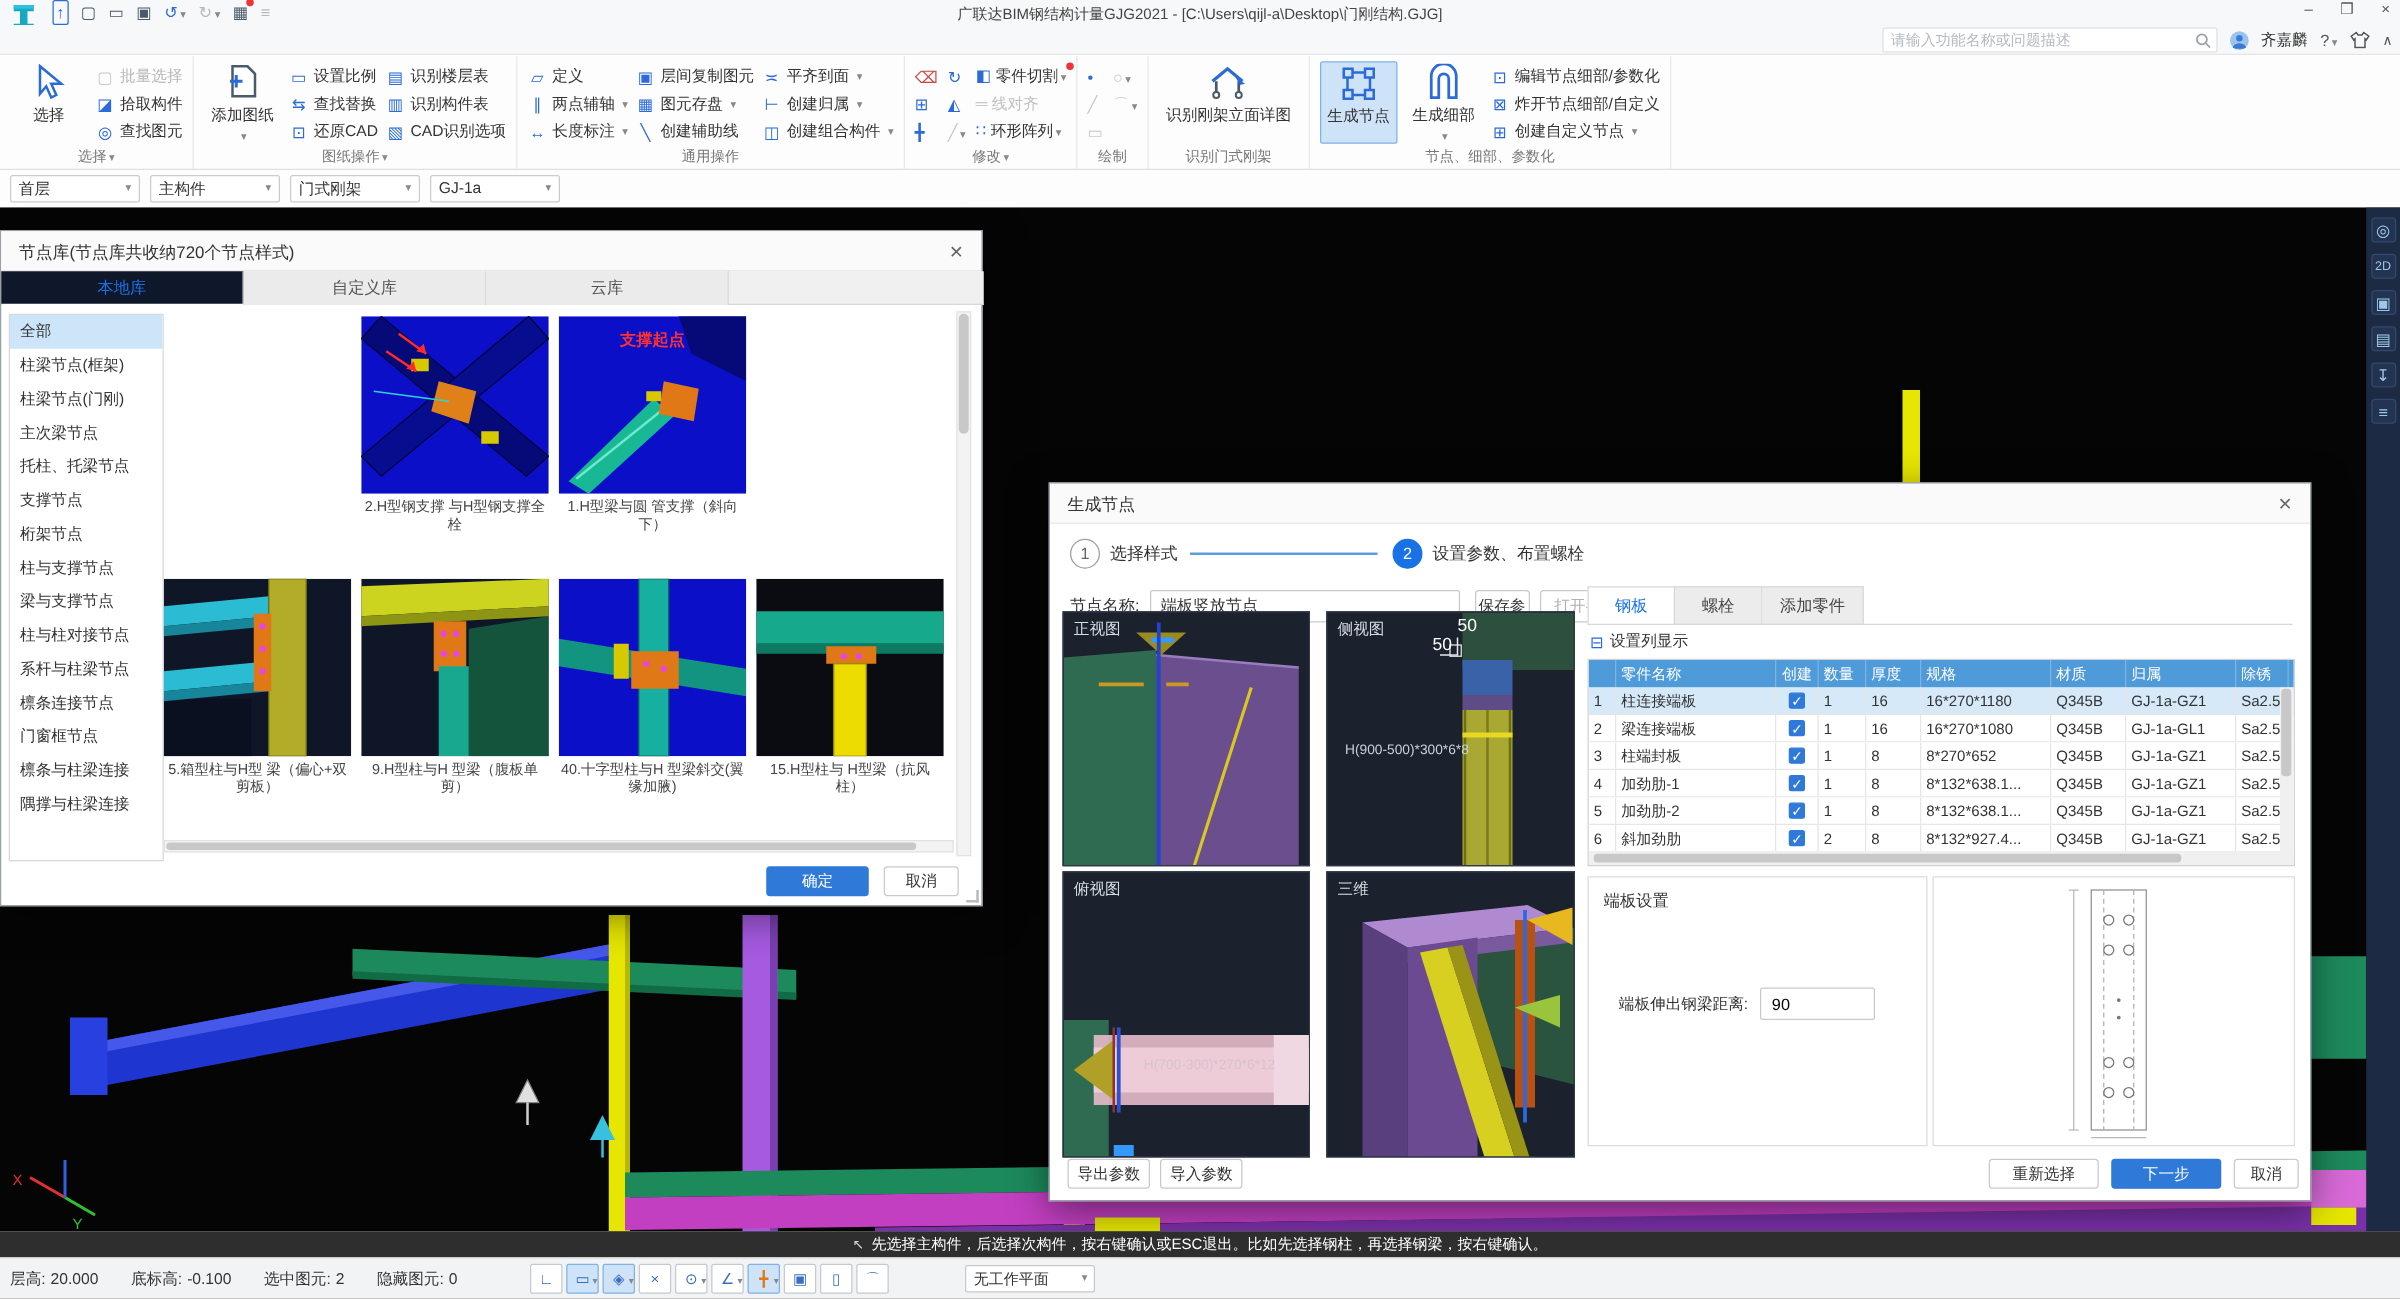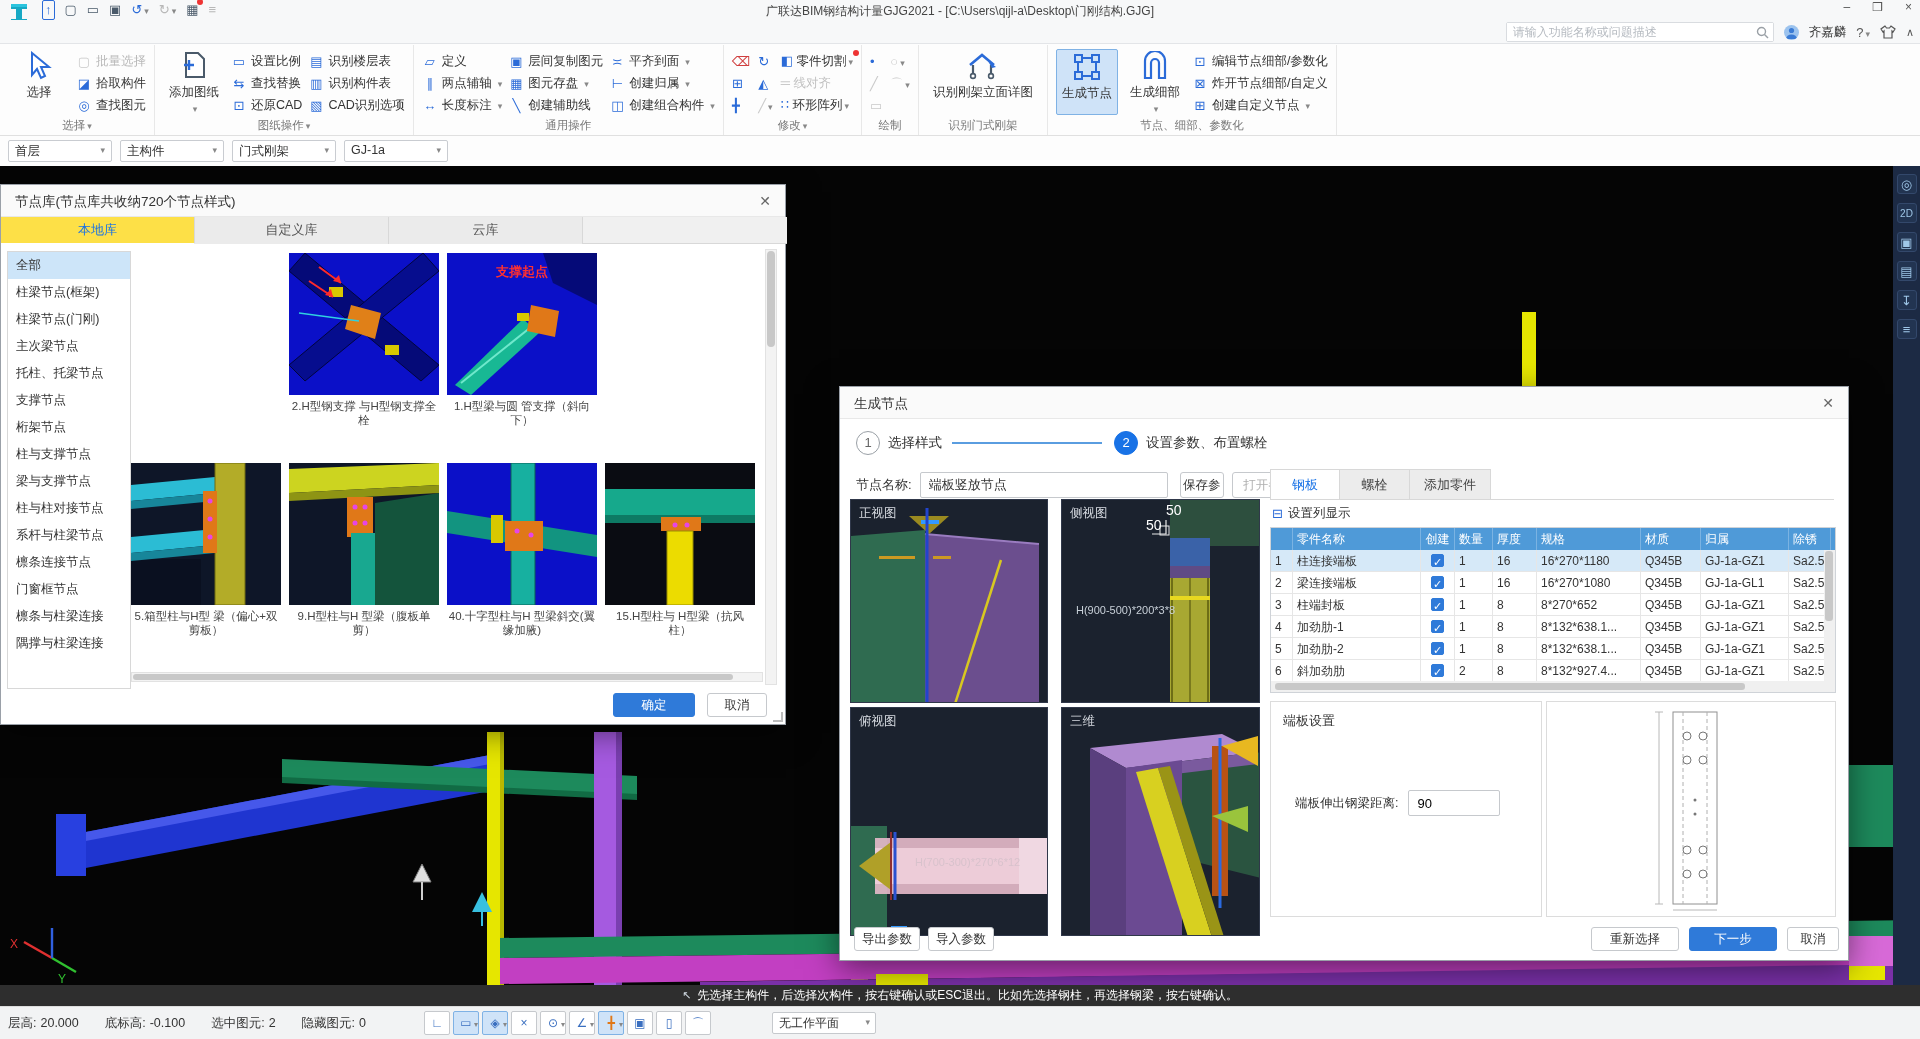--- a/index.html
+++ b/index.html
@@ -68,21 +68,21 @@
   .dtitle .txt { position:absolute; left:14px; top:8px; font-size:13.5px; color:#333; }
   .dclose { position:absolute; right:10px; top:6px; width:20px; height:20px; text-align:center; line-height:20px; color:#666; font-size:14px; cursor:default; }
   .btn { display:inline-block; border:1px solid #c6c9cd; background:#fff; border-radius:3px; text-align:center; font-size:12.5px; color:#333; cursor:default; }
   .btn.primary { background:#2f7ad9; border-color:#2f7ad9; color:#fff; }
   .btn.disabled { color:#b0b0b0; }
 
   
   .nodelib { left:10px; top:184px; width:786px; height:541px; }
   .nl-tabs { position:absolute; left:0; top:32px; width:786px; height:27px; background:#f0f0f0; border-bottom:1px solid #d8d8d8; display:flex; }
   .nl-tab { width:194px; height:27px; text-align:center; line-height:26px; font-size:13px; color:#555; background:#ebebeb; border-right:1px solid #d8d8d8; }
-  .nl-tab.active { background:#fde047; color:#1872e6; border-bottom:1px solid #fff; }
+  .nl-tab.active { background:#0f172a; color:#1872e6; border-bottom:1px solid #fff; }
   .nl-list { position:absolute; left:6px; top:66px; width:124px; height:438px; border:1px solid #d8d8d8; background:#fff; overflow:hidden; }
   .nl-cat { height:27px; line-height:27px; padding-left:8px; font-size:12.5px; color:#333; white-space:nowrap; }
   .nl-cat.active { background:#cde5f9; }
   .thumb { position:absolute; width:150px; }
   .thumb svg { display:block; width:150px; height:142px; }
   .thumb .cap { width:150px; margin-top:4px; text-align:center; font-size:11.5px; color:#444; line-height:14px; }
   .thumb .overlay { position:absolute; left:0; top:10px; width:150px; text-align:center; color:#ff3030; font-size:13px; font-weight:bold; }
   .nl-vscroll { position:absolute; right:8px; top:64px; width:12px; height:436px; background:#f3f3f3; border:1px solid #e2e2e2; }
   .nl-vscroll .thumbbar { position:absolute; left:1px; top:1px; width:8px; height:96px; background:#c8c8c8; border-radius:4px; }
   .nl-hscroll { position:absolute; left:130px; top:487px; width:632px; height:10px; background:#f3f3f3; border:1px solid #e2e2e2; }
@@ -99,21 +99,21 @@
   .steplbl { margin:0 10px 0 8px; font-size:13.5px; color:#333; white-space:nowrap; }
   .stepline { width:150px; height:2px; background:#5a9de0; margin-right:12px; }
   .namerow { position:absolute; left:16px; top:84px; height:28px; display:flex; align-items:center; }
   .namerow .lbl { font-size:13px; margin-right:8px; white-space:nowrap; }
   .nameinput { width:248px; height:26px; border:1px solid #c6c9cd; border-radius:2px; padding:0 8px; font-size:13px; font-family:inherit; color:#333; }
   .gd-tabs { position:absolute; left:430px; top:82px; display:flex; height:31px; }
   .gd-tab { min-width:70px; padding:0 14px; text-align:center; line-height:30px; font-size:13px; background:#ececec; border:1px solid #d8d8d8; border-left:none; color:#444; }
   .gd-tab:first-child { border-left:1px solid #d8d8d8; }
   .gd-tab.active { background:#fff; color:#1872e6; border-bottom:1px solid #fff; }
   .gd-tabline { position:absolute; left:430px; top:112px; width:564px; height:1px; background:#d8d8d8; }
-  .views { position:absolute; left:10px; top:112px; width:410px; height:437px; }
+  .views { position:absolute; left:10px; top:102px; width:410px; height:437px; }
   .vpanel { position:absolute; background:#1b222e; border:1px solid #30384a; overflow:hidden; }
   .vlabel { position:absolute; left:8px; top:5px; color:#d8dce2; font-size:12.5px; z-index:3; }
   .vtext { position:absolute; color:#c8d0d8; font-size:11px; z-index:3; white-space:nowrap; }
   .colrow { position:absolute; left:432px; top:118px; display:flex; align-items:center; gap:5px; font-size:12.5px; color:#333; }
   .colrow .ic { color:#2b6bd8; font-size:13px; }
 
   .gtable { position:absolute; left:430px; top:140px; width:566px; height:166px; border:1px solid #cfd3d8; overflow:hidden; }
   .ghead { display:flex; background:#4f9ad8; color:#fff; height:22px; line-height:22px; font-size:12px; }
   .ghead > div, .trow > div { flex:none; padding:0 4px; overflow:hidden; white-space:nowrap; border-right:1px solid rgba(255,255,255,.25); }
   .trow { display:flex; height:22px; line-height:22px; font-size:12px; background:#fff; border-bottom:1px solid #e6e6e6; }
@@ -654,21 +654,21 @@
               <rect x="108" y="78" width="40" height="126" fill="#a8a832"></rect>
               <line x1="128" y1="78" x2="128" y2="204" stroke="#7a7a1e" stroke-width="2"></line>
               <line x1="110" y1="78" x2="110" y2="204" stroke="#6e6e16" stroke-width="2"></line>
               <line x1="146" y1="78" x2="146" y2="204" stroke="#6e6e16" stroke-width="2"></line>
               <rect x="108" y="96" width="40" height="4" fill="#e8d820"></rect>
               <path d="M104 20v14h-14" fill="none" stroke="#e8e8e8" stroke-width="1.2"></path>
               <rect x="98" y="26" width="9" height="9" fill="none" stroke="#e8e8e8"></rect>
             </svg>
           <span class="vtext" style="left:104px;top:2px;font-size:14px;color:#fff;">50</span>
           <span class="vtext" style="left:84px;top:17px;font-size:14px;color:#fff;">50</span>
-          <span class="vtext" style="left:14px;top:104px;">H(900-500)*200*3*8</span>
+          <span class="vtext" style="left:14px;top:104px;">H(900-500)*300*6*8</span>
         </div>
         <div class="vpanel" style="left:0;top:208px;width:198px;height:229px;">
           <span class="vlabel">俯视图</span>
           <svg width="198" height="229" viewBox="0 0 198 229">
               <rect x="0" y="118" width="36" height="111" fill="#2f6b50"></rect>
               <rect x="24" y="130" width="174" height="56" fill="#e3b8c8" opacity="0.92"></rect>
               <rect x="24" y="140" width="174" height="36" fill="#edccd8"></rect>
               <rect x="168" y="130" width="30" height="56" fill="#f0d8e2"></rect>
               <polygon points="8,158 40,134 40,182" fill="#b0a028"></polygon>
               <line x1="44" y1="124" x2="44" y2="192" stroke="#2a52d0" stroke-width="3"></line>

